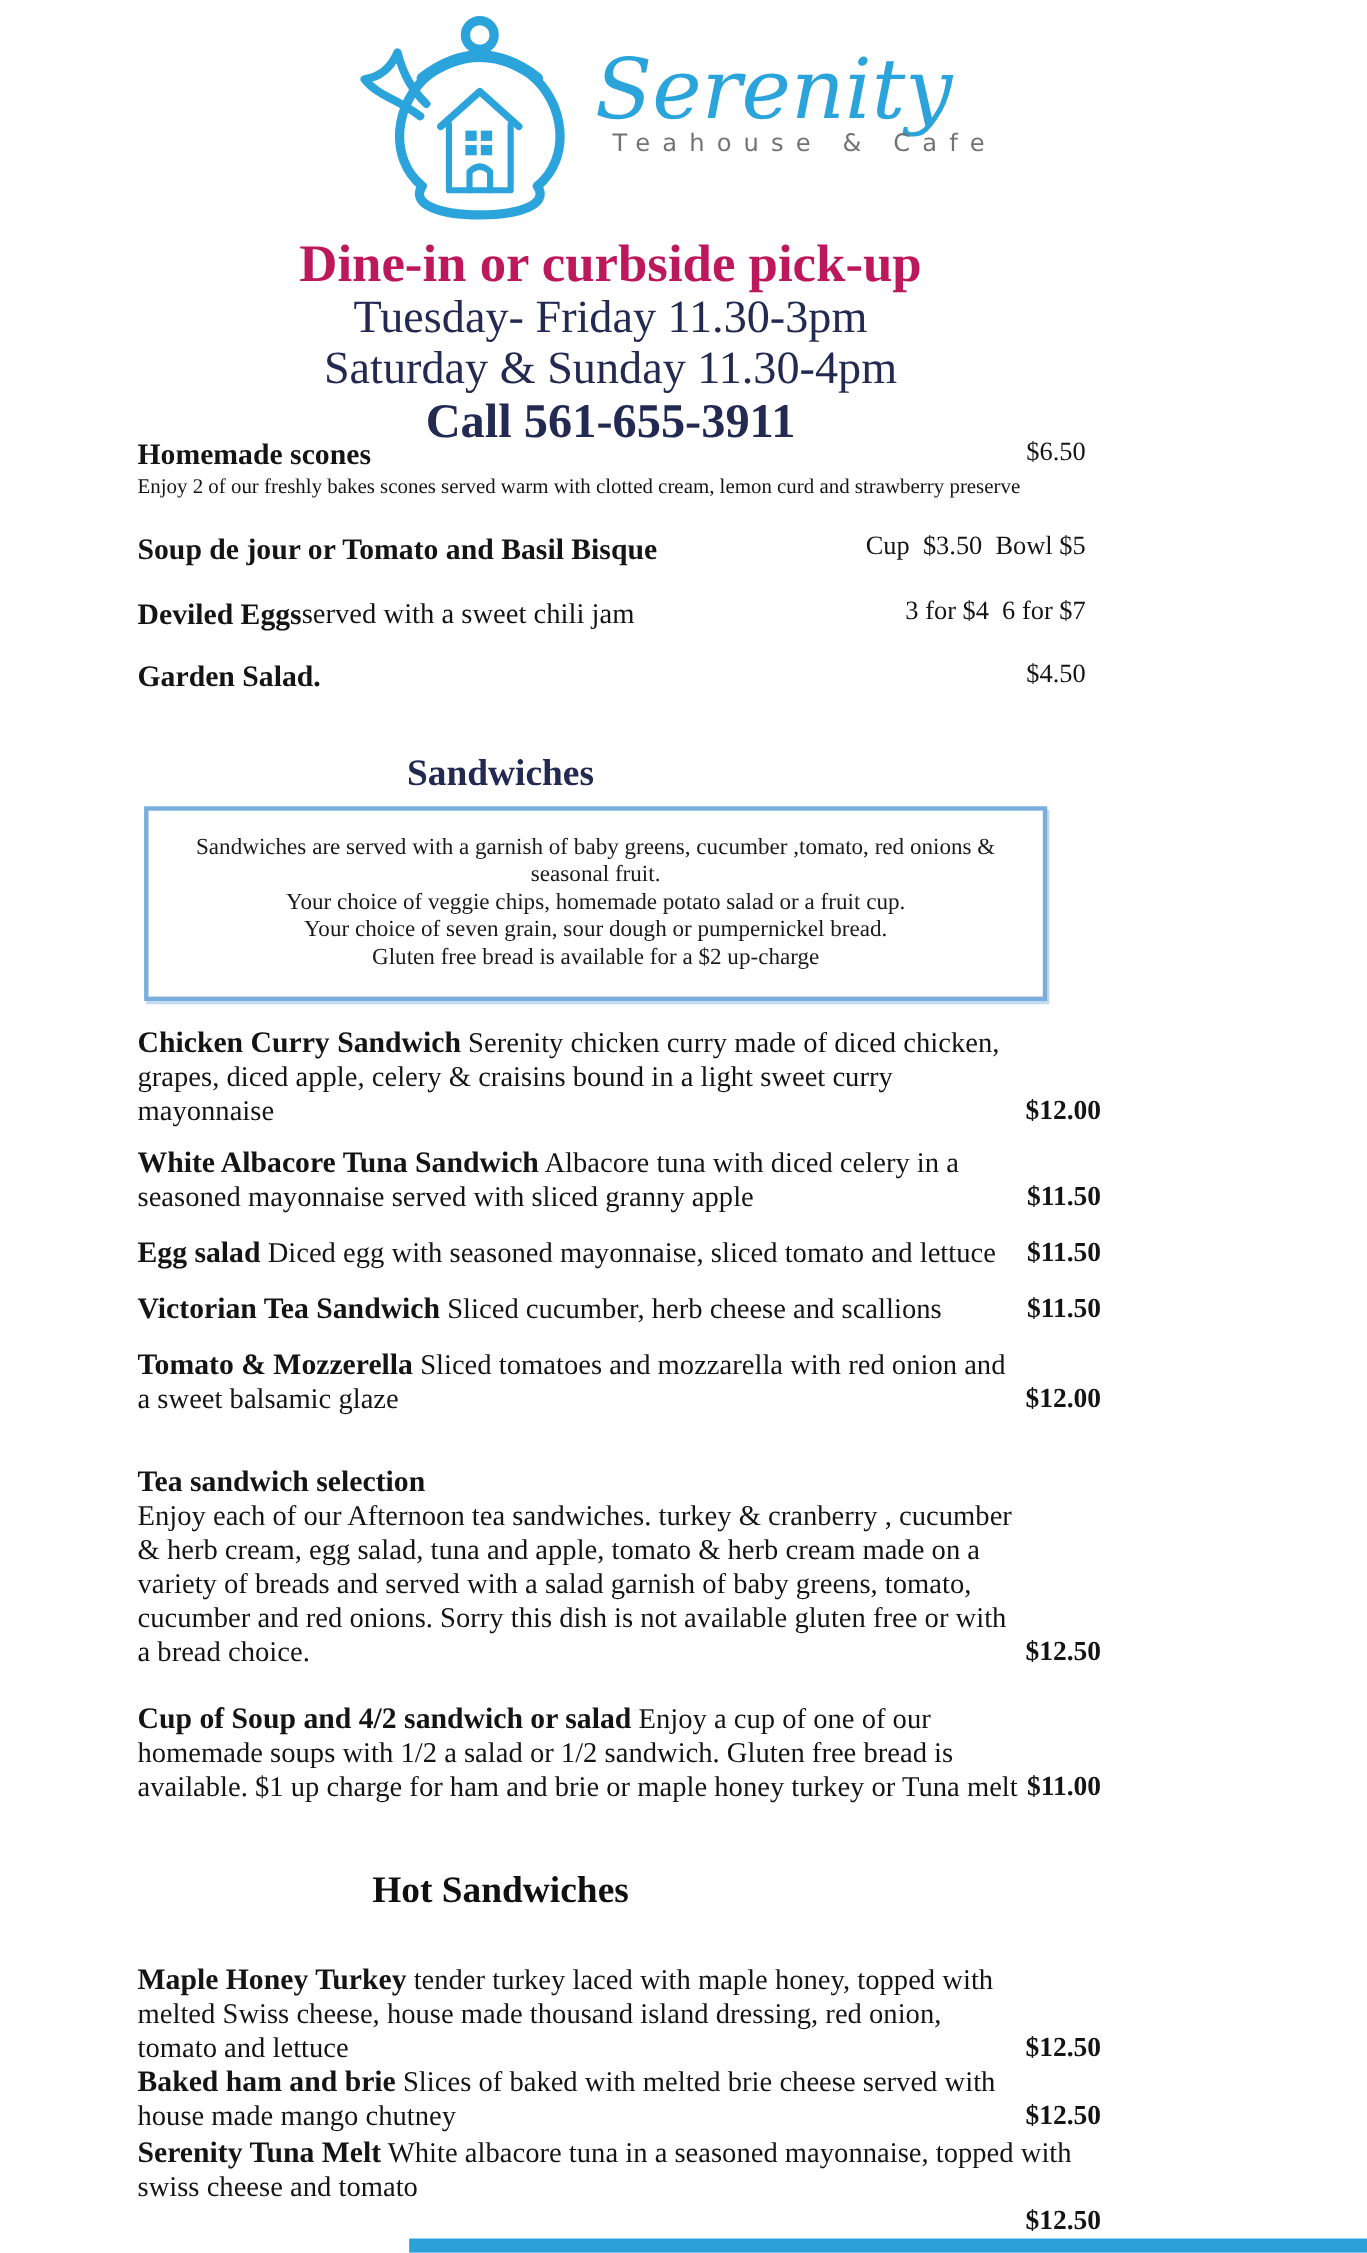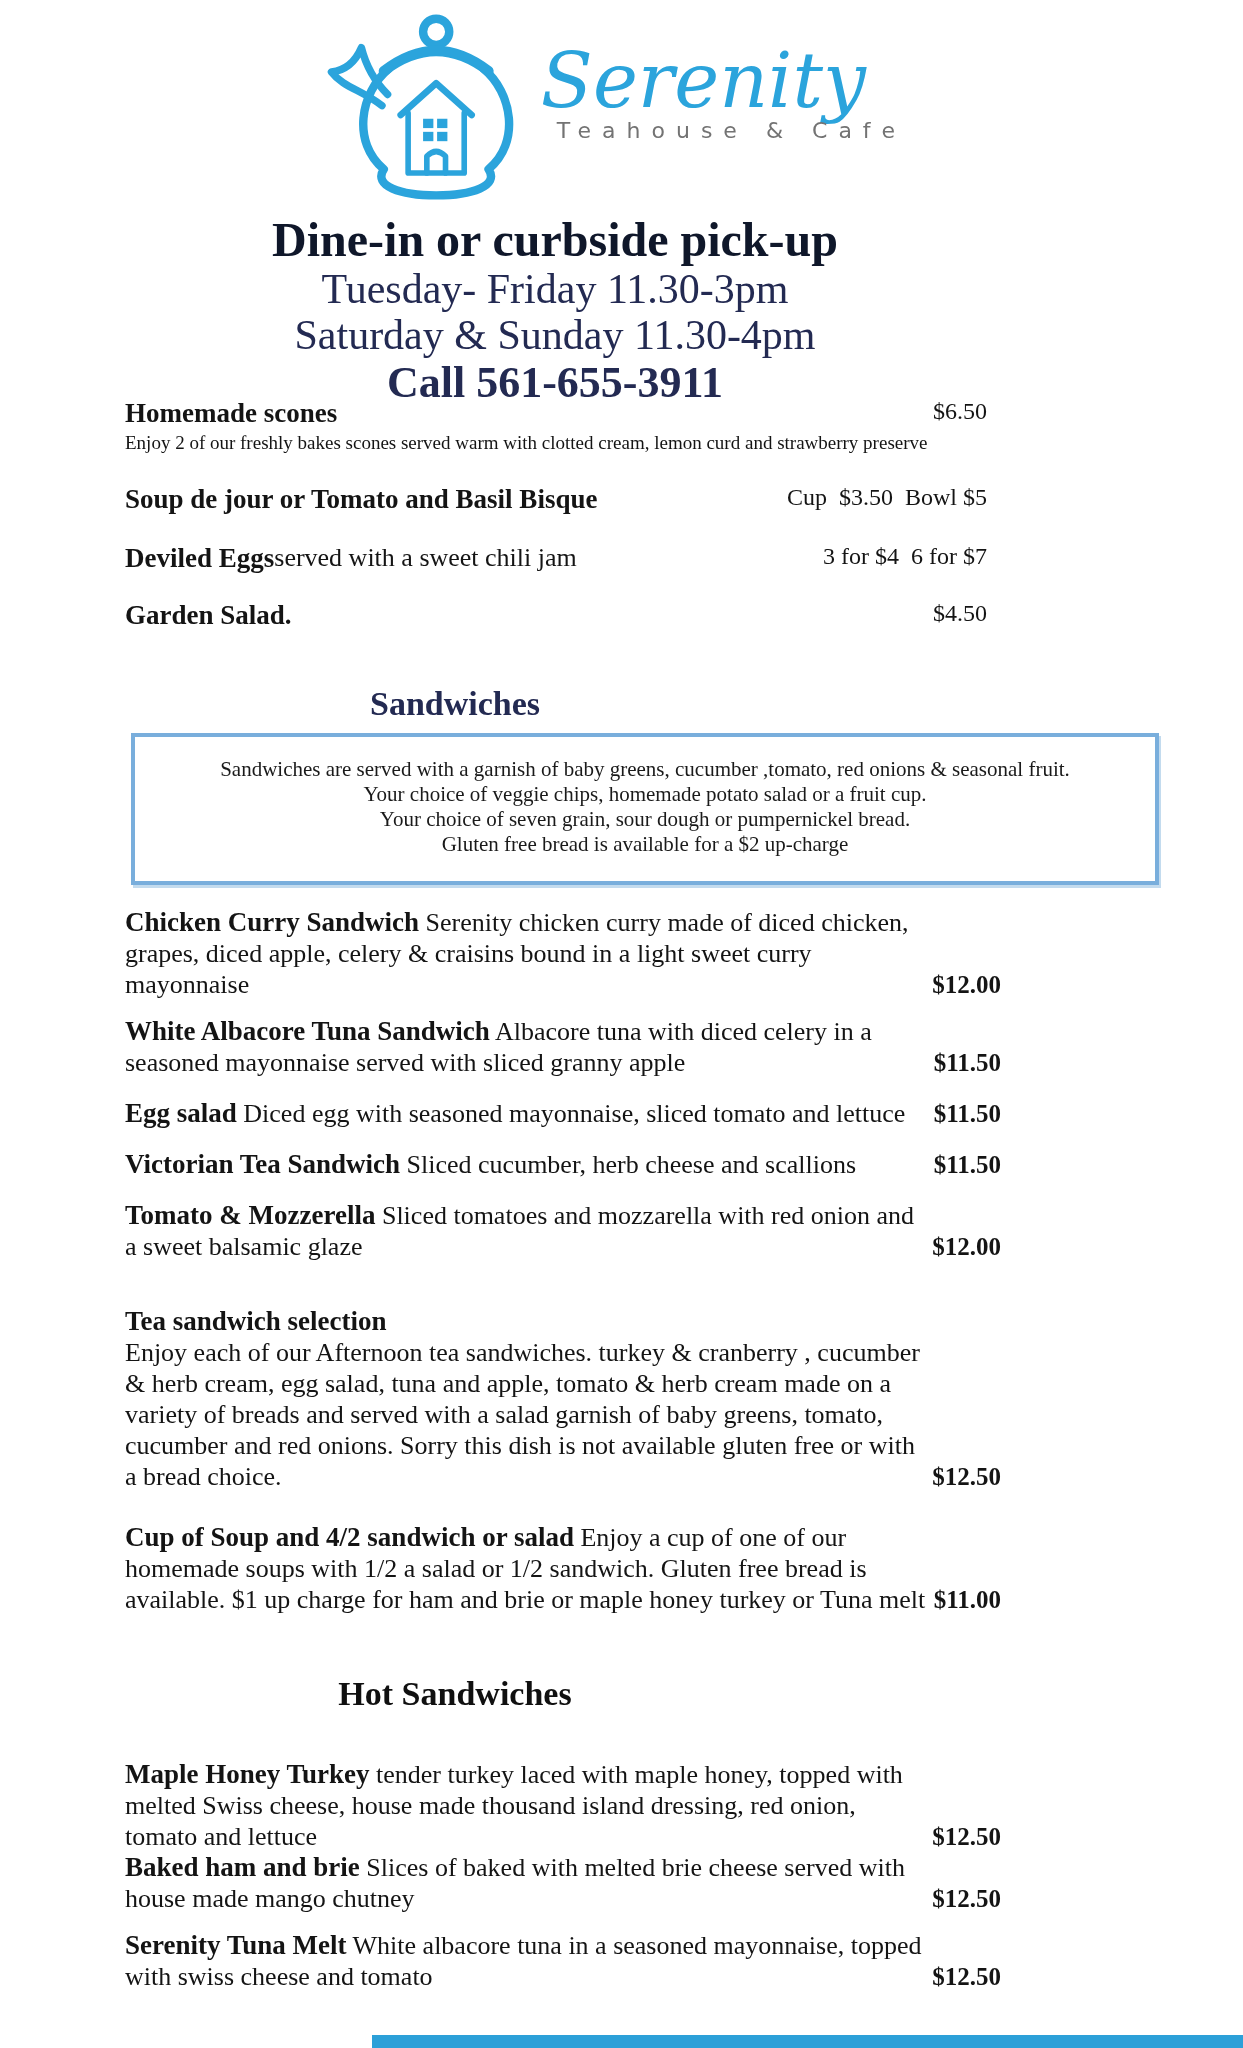--- a/index.html
+++ b/index.html
@@ -8,58 +8,58 @@
     background:#ffffff;color:#141414;
     font-family:"Liberation Serif",serif;
   }
   
   .header-wrap{width:1110px;padding-top:10px;text-align:center;}
   .logo{display:flex;justify-content:center;align-items:flex-start;margin-left:120px;height:202px;}
   .teapot{width:215px;height:196px;flex:none;}
   .logo-text{margin-left:2px;padding-top:34px;text-align:left;}
   .logo-script{font-family:"DejaVu Serif",serif;font-style:italic;font-size:76px;line-height:74px;color:#2BA4DC;}
   .logo-tagline{font-family:"DejaVu Sans",sans-serif;font-size:22px;letter-spacing:11px;color:#737373;margin-top:0;padding-left:16px;}
-  .dine{font-size:48px;font-weight:bold;color:#0f172a;line-height:52px;margin-top:2px;}
+  .dine{font-size:48px;font-weight:bold;color:#be185d;line-height:52px;margin-top:2px;}
   .sched{font-size:42px;color:#232A52;line-height:46px;}
   .call{font-size:44px;font-weight:bold;color:#232A52;line-height:46px;margin-top:2px;}
   
   .content{margin-left:125px;width:890px;}
   .starters{margin-top:-8px;}
   .srow{display:flex;align-items:flex-start;}
   .sname{font-size:27px;font-weight:bold;}
   .sdesc-inline{font-size:26px;}
   .sprice{margin-left:auto;font-size:24px;white-space:pre;padding-right:28px;flex:none;}
   .scones-desc{font-size:19px;margin-top:3px;}
   .row-soup{margin-top:30px;}
   .row-deviled{margin-top:28px;}
   .row-garden{margin-top:26px;}
   
   .section-title{width:660px;text-align:center;font-size:34px;font-weight:bold;}
   .sandwiches-title{color:#232A52;margin-top:54px;}
   .hot-title{color:#101010;margin-top:60px;}
   
-  .note-box{box-sizing:border-box;width:1028px;margin-left:6px;margin-top:10px;
+  .note-box{box-sizing:border-box;width:821px;margin-left:6px;margin-top:10px;
     border:4px solid #79AEDC;box-shadow:2px 3px 0 #c3dbee;
     padding:20px 8px 24px;text-align:center;font-size:21px;line-height:25px;color:#1a1a1a;}
   
   .item{display:flex;align-items:flex-end;}
   .itext{flex:1;font-size:26px;line-height:31px;}
   .iname{font-weight:bold;font-size:27px;font-family:Liberation Serif, serif;}
   .iprice{font-weight:bold;font-size:25px;line-height:31px;padding-left:8px;padding-right:14px;white-space:pre;flex:none;}
   .stacked .iname{display:block;}
   .row-chicken{margin-top:22px;}
   .row-albacore{margin-top:16px;}
   .row-eggsalad{margin-top:20px;}
   .row-victorian{margin-top:20px;}
   .row-tomato{margin-top:20px;}
   .row-tea{margin-top:44px;}
   .row-cupsoup{margin-top:30px;}
   .row-maple{margin-top:46px;}
   .row-baked{margin-top:0;}
-  .row-tunamelt{margin-top:16px;}
+  .row-tunamelt{margin-top:2px;flex-direction:column;}
   
   .bottom-bar{position:absolute;left:372px;right:0;bottom:0;height:13px;background:#2CA0D8;}
 </style>
 </head>
 <body>
 
 <div class="header-wrap">
   <div class="logo">
     <svg class="teapot" viewBox="0 0 230 205" fill="none" stroke="#2BA4DC" stroke-linecap="round" stroke-linejoin="round">
       <circle cx="120" cy="21" r="14" stroke-width="9"></circle>

